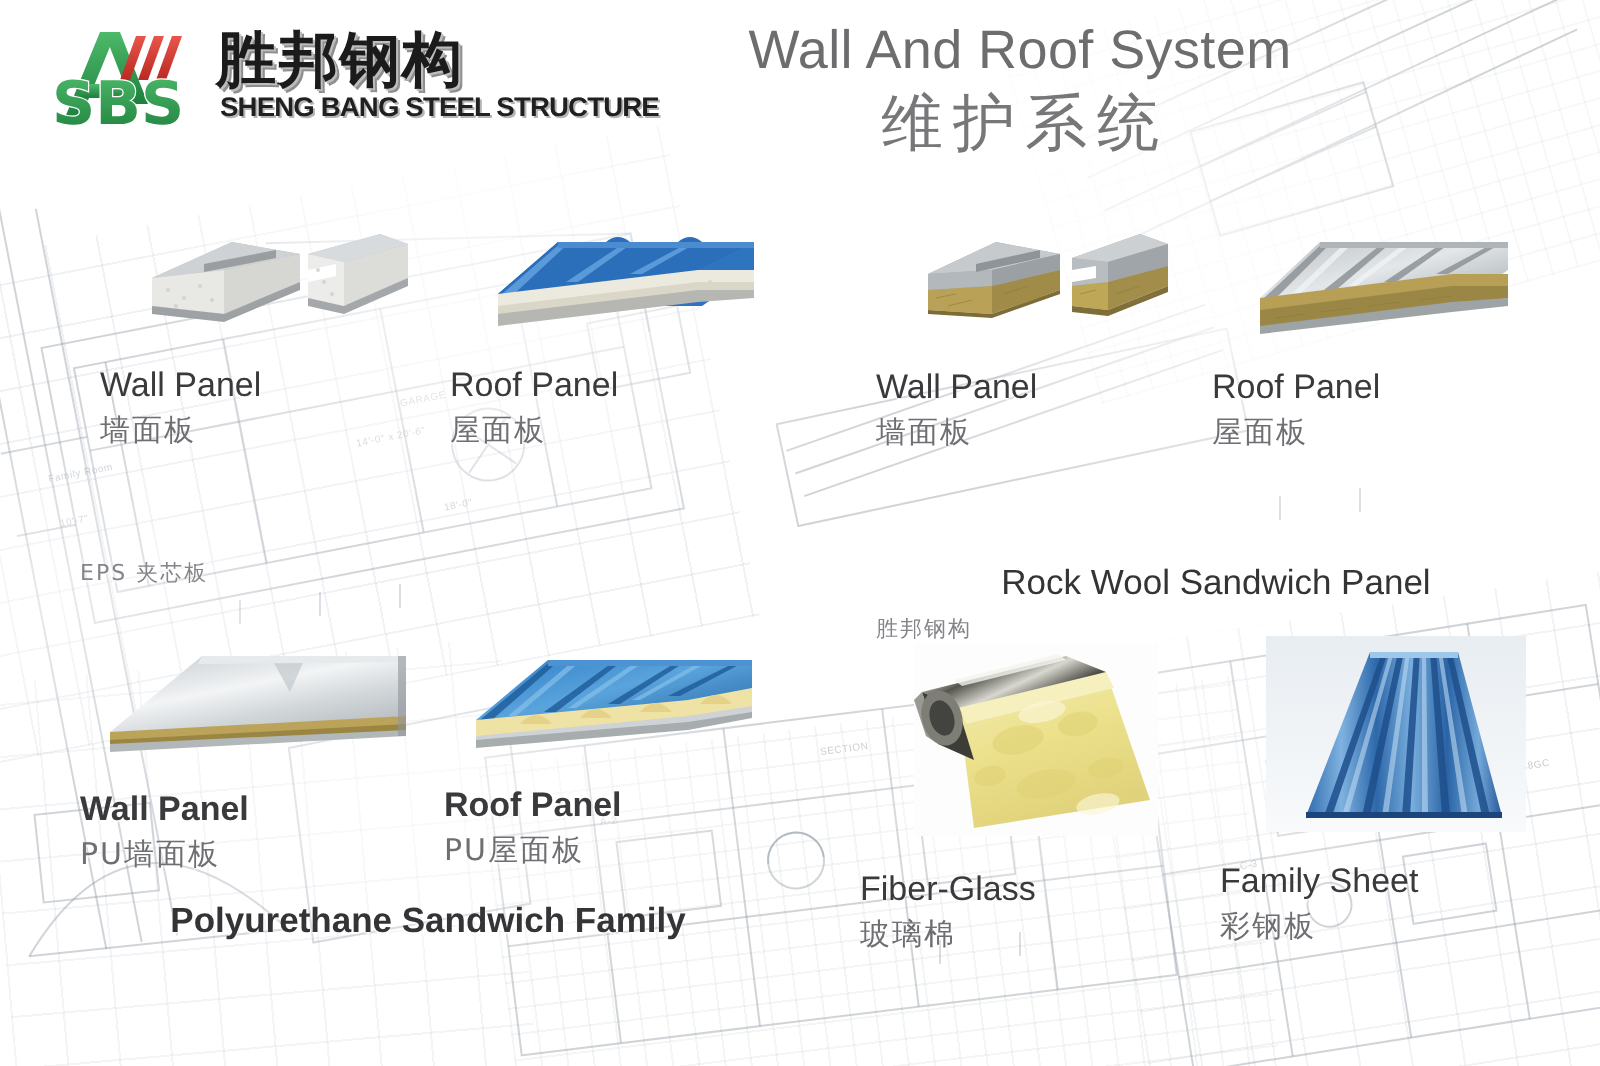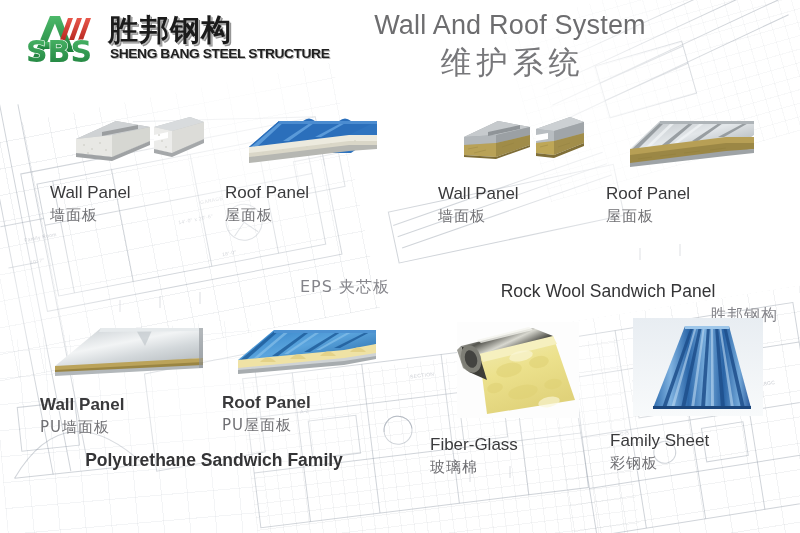--- a/index.html
+++ b/index.html
@@ -139,25 +139,25 @@
     font-family: "Liberation Sans", sans-serif;
     font-size: 17.5px;
     color: #343436;
     line-height: 24px;
     text-align: center;
     white-space: nowrap;
     text-shadow: 0 1px 1px rgba(255,255,255,.9);
   }
   .grp-cn {
     font-family: "DejaVu Sans", sans-serif;
-    font-size: 16px;
+    font-size: 11px;
     color: #84848a;
     line-height: 24px;
     letter-spacing: 1px;
-    text-align: right;
+    text-align: left;
     white-space: nowrap;
     text-shadow: 0 1px 1px rgba(255,255,255,.9);
   }
   .photo {
     position: relative;
     overflow: hidden;
     margin: 0 auto;
   }
 </style>
 </head>

